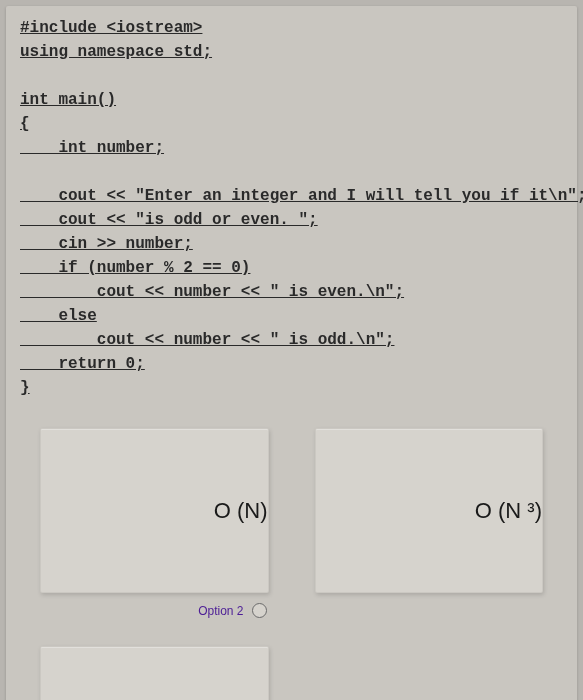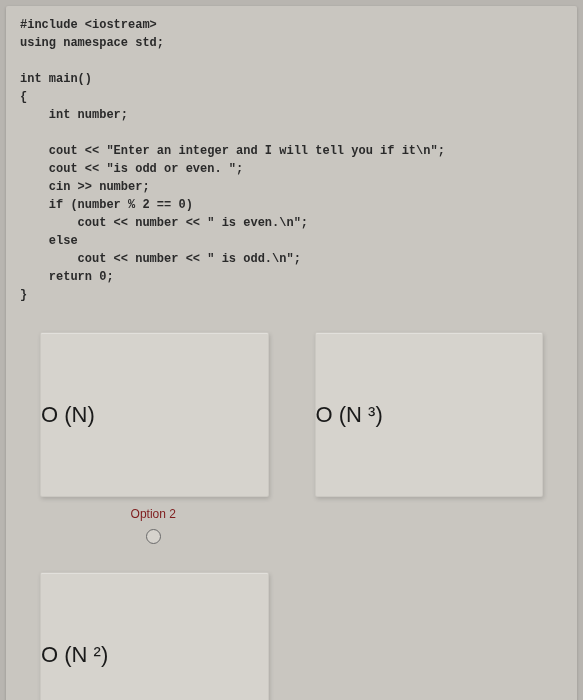--- a/index.html
+++ b/index.html
@@ -14,64 +14,64 @@
   .page {
     background: #c9c6c0;
     margin: 6px;
     padding: 10px 14px;
     border-radius: 2px;
     min-height: 688px;
     box-shadow: 0 1px 3px rgba(0,0,0,0.2);
   }
   .code-block {
     font-family: 'Courier New', monospace;
-    font-size: 12px;
+    font-size: 16px;
     line-height: 1.5;
     color: #2a2a2a;
     font-weight: bold;
     margin-bottom: 28px;
     white-space: pre;
+    text-decoration: underline;
   }
   .options-grid {
     display: grid;
     grid-template-columns: 1fr 1fr;
     gap: 28px 46px;
     padding: 0 20px;
   }
   .option-cell {
     display: flex;
     flex-direction: column;
   }
   .option-card {
     background: #d6d3cd;
     height: 165px;
     display: flex;
     align-items: center;
-    justify-content: flex-start;
+    justify-content: flex-end;
     border-radius: 2px;
     position: relative;
     border: 1px solid rgba(0,0,0,0.05);
     box-shadow: 1px 2px 4px rgba(0,0,0,0.15), inset 0 1px 0 rgba(255,255,255,0.3);
   }
   .option-text {
     font-family: Arial, Helvetica, sans-serif;
     font-size: 22px;
     font-weight: normal;
     color: #1a1a1a;
   }
   .option-footer {
     display: flex;
     align-items: center;
     justify-content: flex-end;
     gap: 8px;
     padding: 10px 2px 0 0;
     font-family: Arial, Helvetica, sans-serif;
     font-size: 12px;
-    color: #7f1d1d;
-    flex-direction: column;
+    color: #4c1d95;
   }
   .radio {
     width: 15px;
     height: 15px;
     border: 1.5px solid #6a6a6a;
     border-radius: 50%;
     background: #d6d3cd;
     display: inline-block;
   }
 </style>

